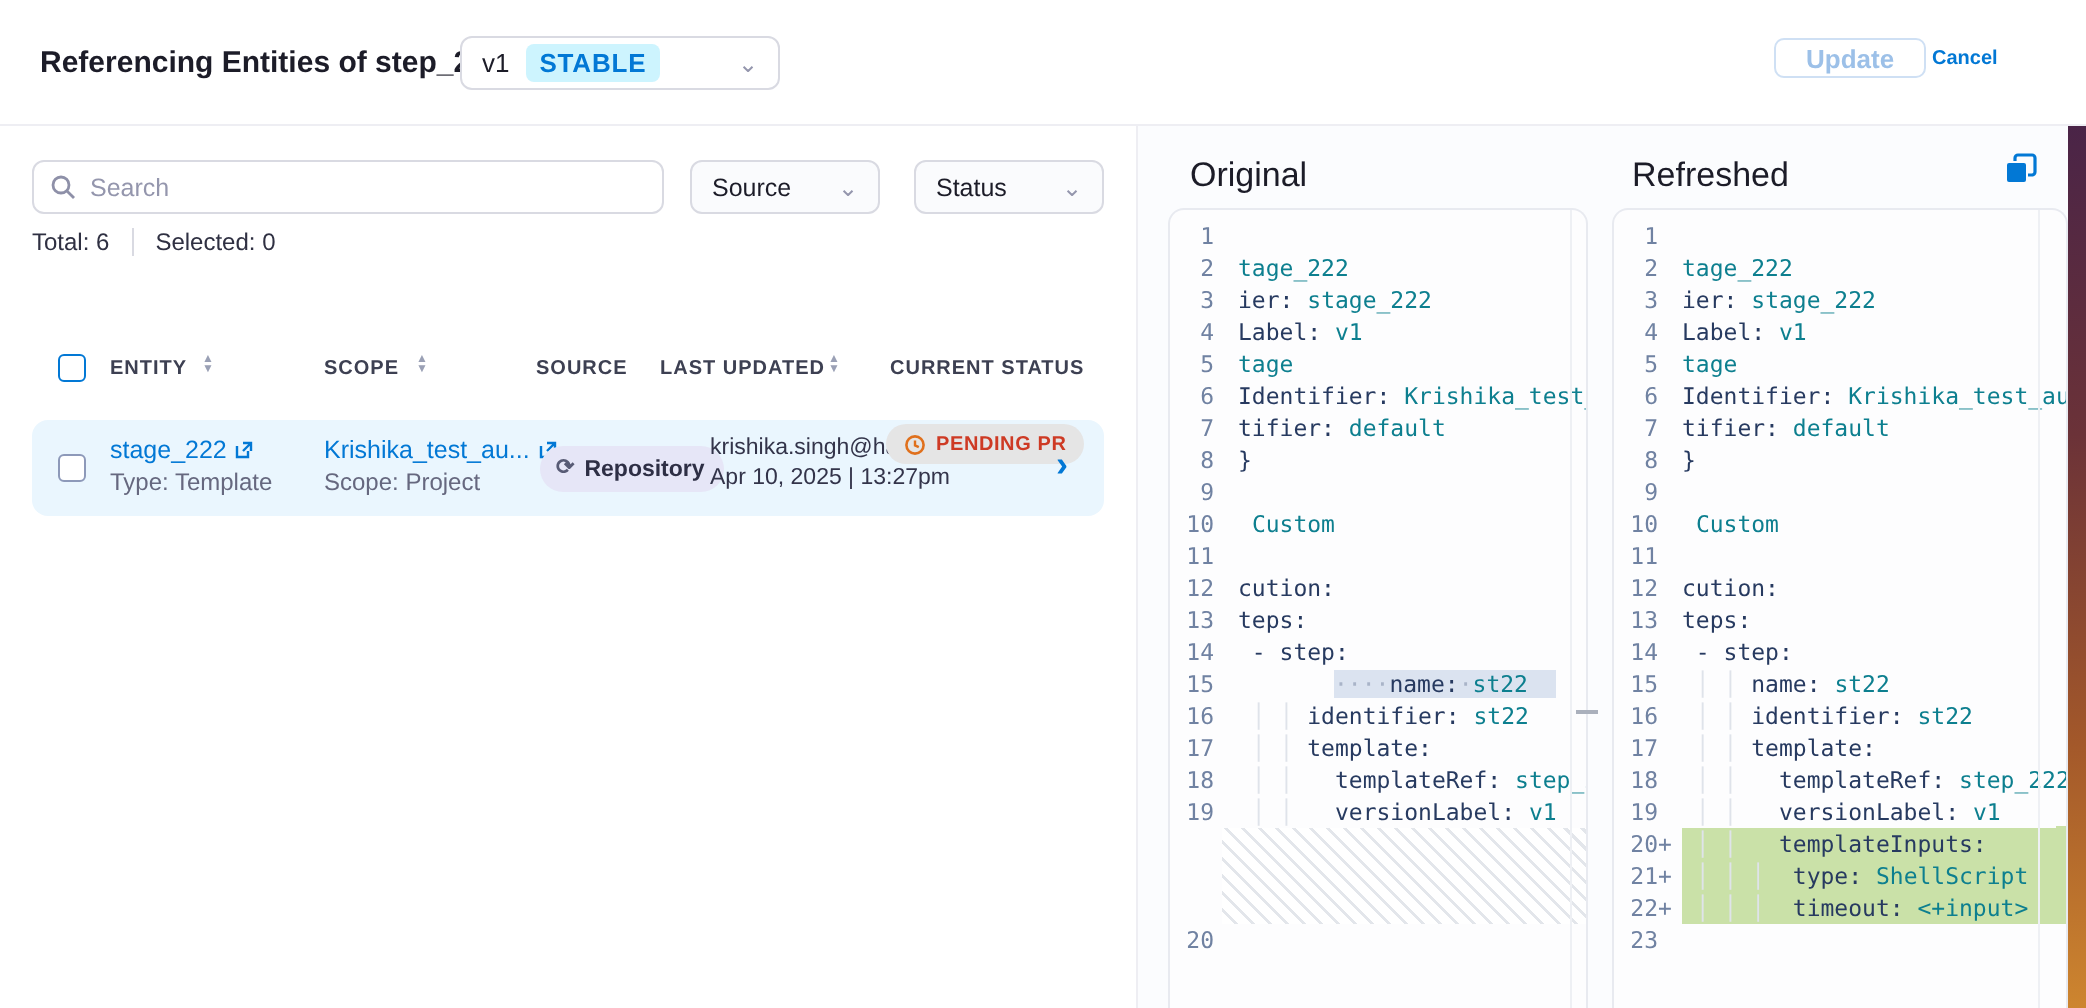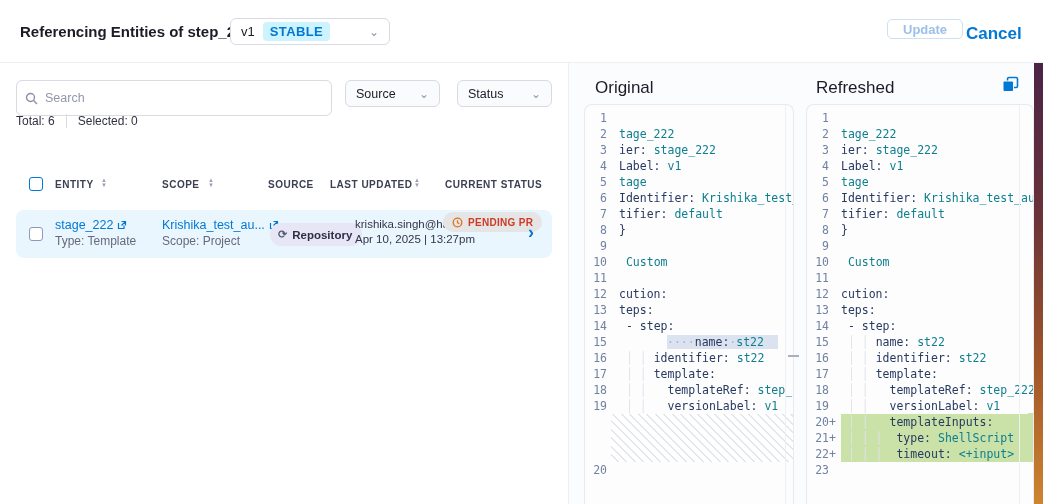--- a/index.html
+++ b/index.html
@@ -17,25 +17,25 @@
     display:flex; align-items:center; padding:0 10px; gap:8px; cursor:pointer;
   }
   .version-label { font-size:13px; color:#1c1c28; }
   .stable-badge { background:#cdf4fe; color:#0278d5; font-size:13px; font-weight:bold; letter-spacing:.4px; padding:2px 7px; border-radius:4px; }
   .chev { margin-left:auto; color:#9496ad; font-size:12px; line-height:1; }
   .update-btn {
     position:absolute; left:887px; top:19px; height:20px; padding:0 15px;
     background:#fff; border:1px solid #cfe0f4; border-radius:5px;
     color:#9cc0e8; font-size:13px; font-weight:bold; display:flex; align-items:center;
   }
-  .cancel-btn { position:absolute; left:966px; top:24px; color:#0278d5; font-size:17px; font-weight:bold; cursor:pointer; }
+  .cancel-btn { position:absolute; left:966px; top:24px; color:#0278d5; font-size:10px; font-weight:bold; cursor:pointer; }
 
   
   .search-box {
-    position:absolute; left:16px; top:80px; width:316px; height:36px;
+    position:absolute; left:16px; top:80px; width:316px; height:27px;
     border:1px solid #d9dae2; border-radius:6px; background:#fff;
     display:flex; align-items:center; padding:0 8px; gap:7px;
   }
   .search-box input { border:none; outline:none; flex:1; font-family:"Liberation Sans",sans-serif; font-size:12.5px; color:#1c1c28; background:transparent; }
   .search-box input::placeholder { color:#9496ad; }
   .select-box {
     position:absolute; top:80px; height:27px; border:1px solid #d9dae2; border-radius:6px;
     background:#fafbfd; display:flex; align-items:center; justify-content:space-between;
     padding:0 10px; font-size:12.5px; color:#1c1c28; cursor:pointer;
   }

